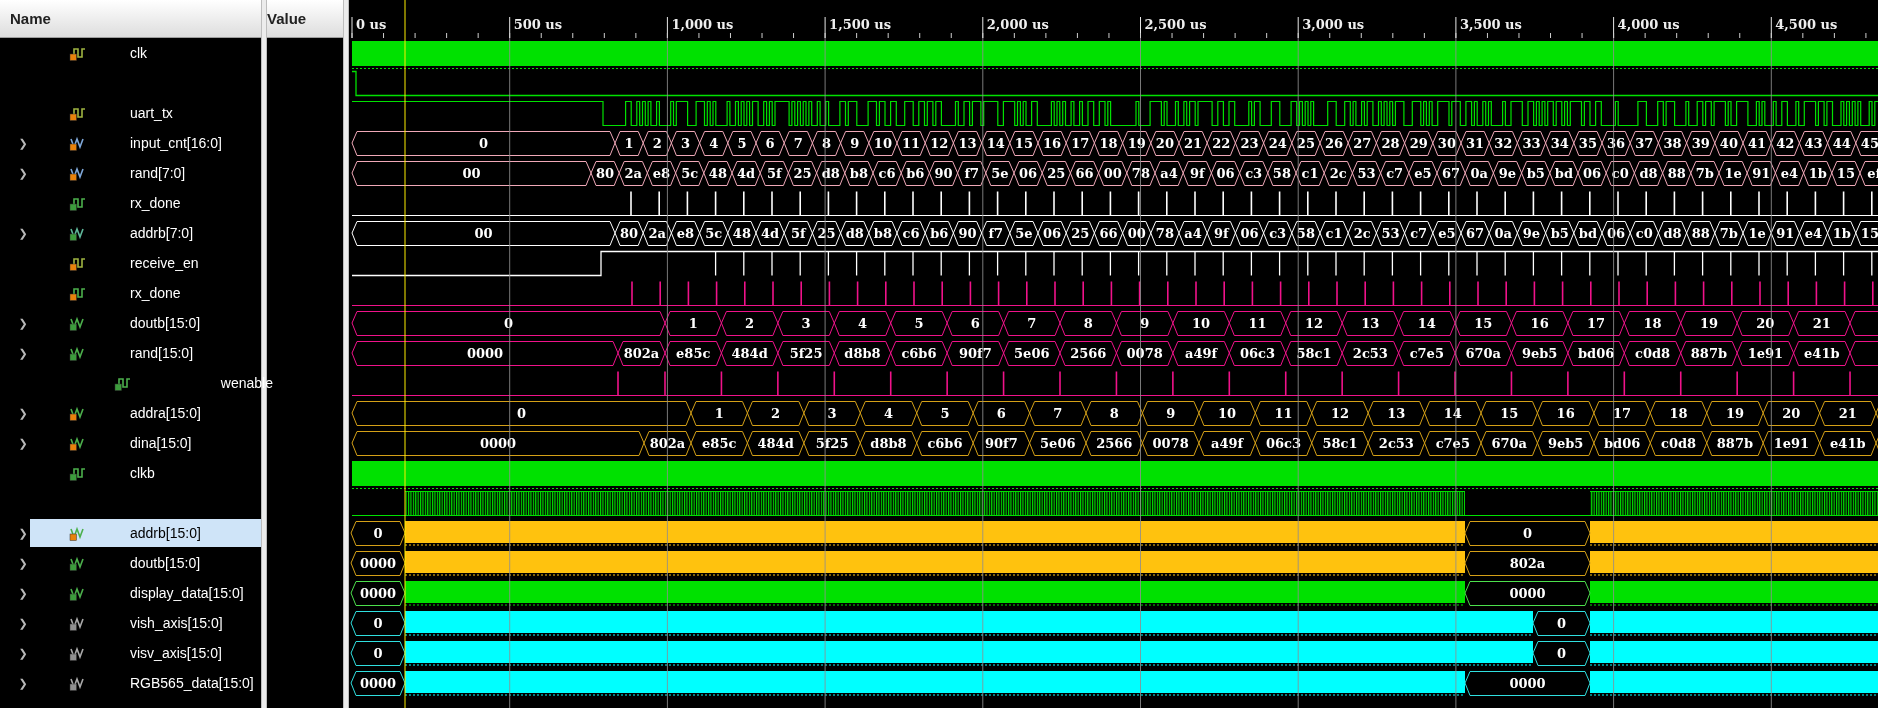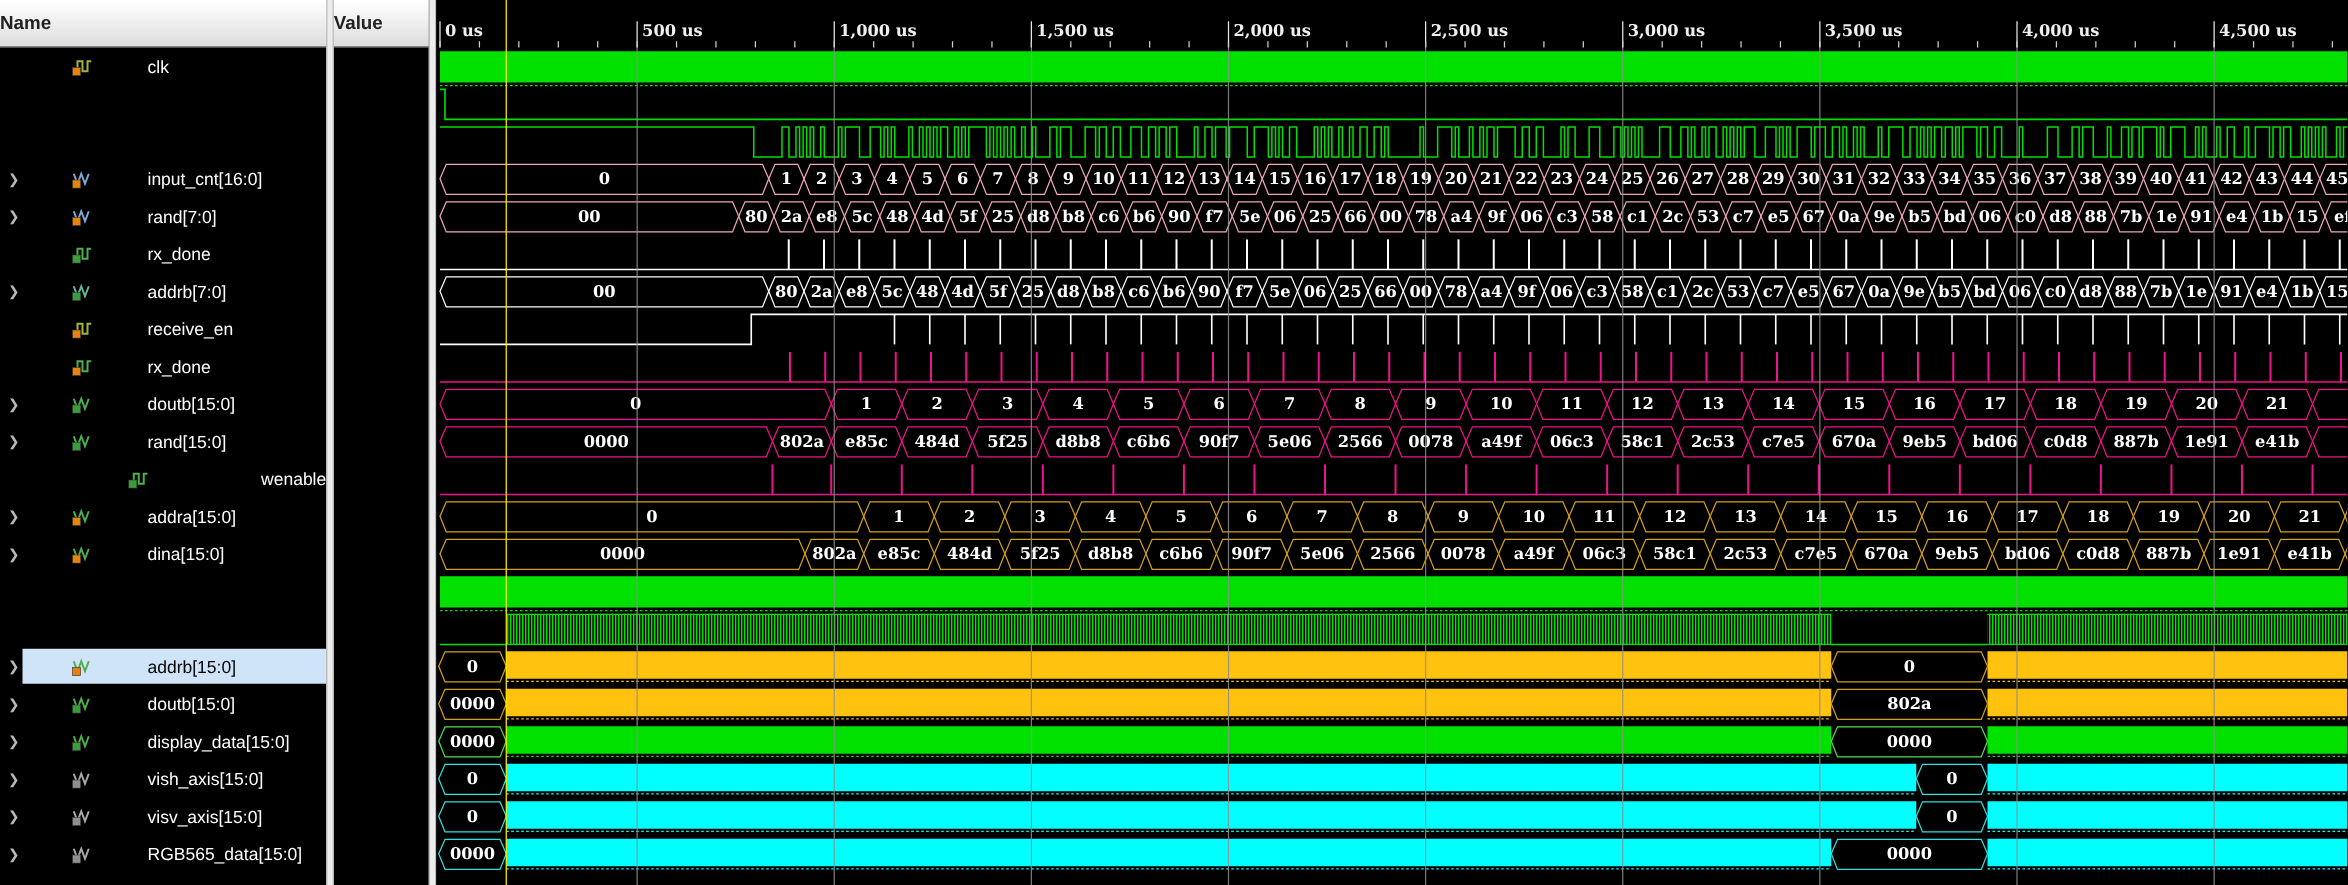--- a/index.html
+++ b/index.html
@@ -4,23 +4,23 @@
 <style>
   html,body{margin:0;padding:0;background:#000;width:1878px;height:708px;overflow:hidden;}
   body{font-family:"Liberation Sans",sans-serif;position:relative;}
   .panel{position:absolute;top:0;height:708px;background:#000;}
   #name-panel{left:0;width:261px;}
   #value-panel{left:267px;width:76px;}
   .divider{position:absolute;top:0;height:708px;background:#ececec;border-left:1px solid #bdbdbd;border-right:1px solid #bdbdbd;box-sizing:border-box;}
   #divider1{left:261px;width:6px;}
   #divider2{left:343px;width:6px;}
   .colhead{position:absolute;top:0;height:38px;background:linear-gradient(#ffffff,#dddddd);border-bottom:1px solid #9e9e9e;box-sizing:border-box;color:#222;font-weight:bold;font-size:15px;line-height:37px;}
-  #name-head{left:0;width:261px;}
+  #name-head{left:0;width:261px;padding-left:10px;}
   #value-head{left:267px;width:76px;text-align:left;}
-  .nrow{position:absolute;left:0;width:261px;height:30px;display:flex;align-items:center;gap:39px;}
+  .nrow{position:absolute;left:12px;width:261px;height:30px;display:flex;align-items:center;gap:39px;}
   .nrow .hl{position:absolute;left:18px;right:0;top:1px;bottom:1px;background:#cfe4f8;}
   .chev{width:14px;margin-left:4px;color:#b9b9b9;font-size:11px;z-index:2;flex:0 0 14px;text-align:center;}
   .sigicon{z-index:2;flex:0 0 18px;height:15px;margin-right:4px;}
   .nlabel{color:#fff;font-size:14px;z-index:2;white-space:nowrap;}
   .nrow.sel .nlabel{color:#000;}
   .vrow{position:absolute;left:267px;width:76px;height:30px;line-height:30px;color:#fff;font-size:14px;}
   .vrow span{padding-left:8px;}
   .vrow.sel{background:#cfe4f8;color:#000;border:1px solid #3d7ebe;box-sizing:border-box;line-height:28px;}
   #wave-svg{position:absolute;left:0;top:0;}
   text.wv{font-family:"DejaVu Serif",serif;font-weight:bold;fill:#fff;}
@@ -31,20 +31,28 @@
 
 <div class="panel" id="name-panel">
     <div class="nrow" style="top: 38px;">
       <span class="chev"></span>
       <svg class="sigicon" width="18" height="15" viewBox="0 0 18 15">
         <path d="M2,11 h3 v-8 h4 v8 h4 v-8 h3" stroke="#9FB441" fill="none" stroke-width="1.6"></path>
         <rect x="1" y="8" width="6.5" height="6.5" fill="#E8820C" stroke="#333" stroke-width="0.5"></rect>
       </svg>
       <span class="nlabel">clk</span>
     </div>
+    <div class="nrow" style="top: 98px;">
+      <span class="chev"></span>
+      <svg class="sigicon" width="18" height="15" viewBox="0 0 18 15">
+        <path d="M2,11 h3 v-8 h4 v8 h4 v-8 h3" stroke="#9FB441" fill="none" stroke-width="1.6"></path>
+        <rect x="1" y="8" width="6.5" height="6.5" fill="#E8820C" stroke="#333" stroke-width="0.5"></rect>
+      </svg>
+      <span class="nlabel">uart_tx</span>
+    </div>
     <div class="nrow" style="top: 128px;">
       <span class="chev">❯</span>
       <svg class="sigicon" width="18" height="15" viewBox="0 0 18 15">
         <path d="M2,3 l3,8 l3,-8 l3,8 l3,-8" stroke="#7FA8D9" fill="none" stroke-width="1.6"></path>
         <rect x="1" y="8" width="6.5" height="6.5" fill="#E8820C" stroke="#333" stroke-width="0.5"></rect>
       </svg>
       <span class="nlabel">input_cnt[16:0]</span>
     </div>
     <div class="nrow" style="top: 158px;">
       <span class="chev">❯</span>
@@ -118,20 +126,28 @@
       </svg>
       <span class="nlabel">addra[15:0]</span>
     </div>
     <div class="nrow" style="top: 428px;">
       <span class="chev">❯</span>
       <svg class="sigicon" width="18" height="15" viewBox="0 0 18 15">
         <path d="M2,3 l3,8 l3,-8 l3,8 l3,-8" stroke="#4CB04C" fill="none" stroke-width="1.6"></path>
         <rect x="1" y="8" width="6.5" height="6.5" fill="#E8820C" stroke="#333" stroke-width="0.5"></rect>
       </svg>
       <span class="nlabel">dina[15:0]</span>
+    </div>
+    <div class="nrow" style="top: 458px;">
+      <span class="chev"></span>
+      <svg class="sigicon" width="18" height="15" viewBox="0 0 18 15">
+        <path d="M2,11 h3 v-8 h4 v8 h4 v-8 h3" stroke="#4CB04C" fill="none" stroke-width="1.6"></path>
+        <rect x="1" y="8" width="6.5" height="6.5" fill="#3C9C3C" stroke="#333" stroke-width="0.5"></rect>
+      </svg>
+      <span class="nlabel">clkb</span>
     </div>
     <div class="nrow sel" style="top: 518px;">
       <div class="hl"></div>
       <span class="chev">❯</span>
       <svg class="sigicon" width="18" height="15" viewBox="0 0 18 15">
         <path d="M2,3 l3,8 l3,-8 l3,8 l3,-8" stroke="#4CB04C" fill="none" stroke-width="1.6"></path>
         <rect x="1" y="8" width="6.5" height="6.5" fill="#E8820C" stroke="#333" stroke-width="0.5"></rect>
       </svg>
       <span class="nlabel">addrb[15:0]</span>
     </div>

